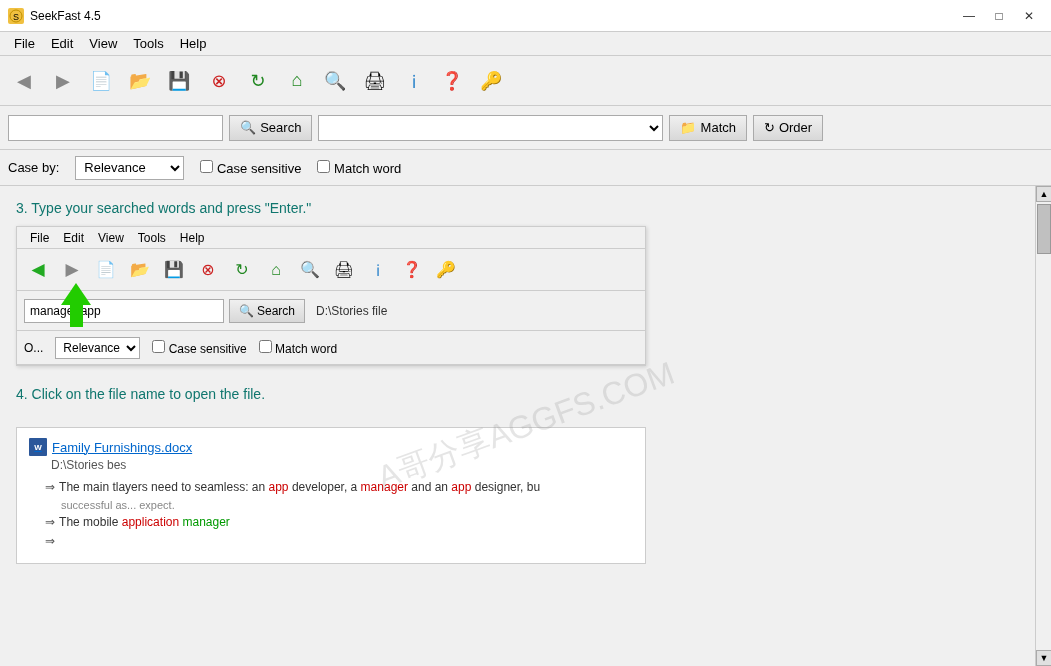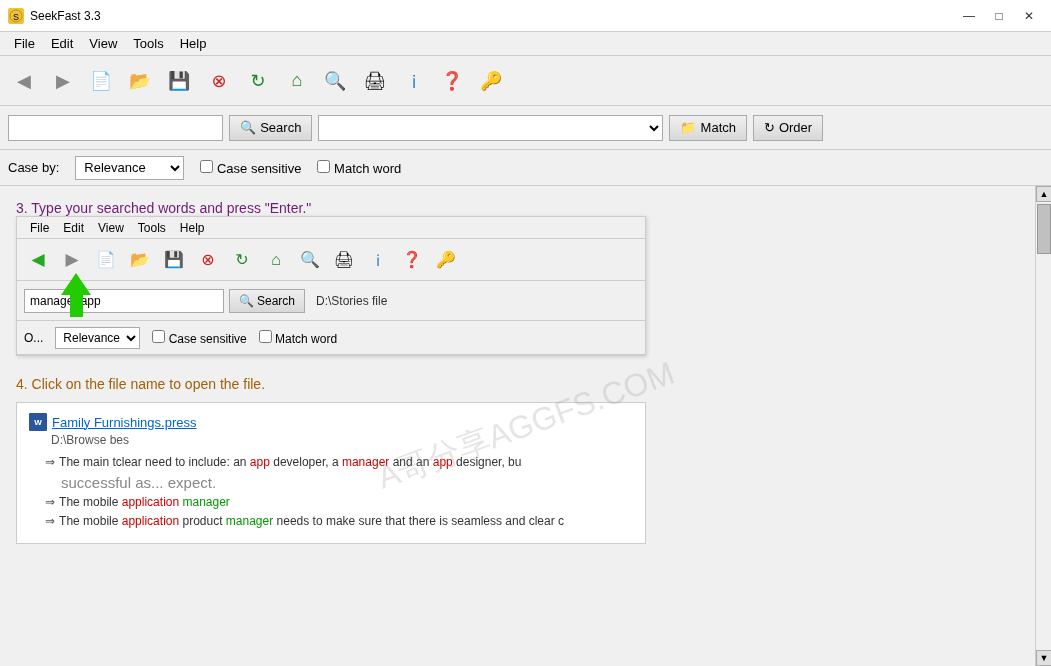--- a/index.html
+++ b/index.html
@@ -169,21 +169,22 @@
       background: #f0f0f0;
       padding: 14px 16px;
       height: calc(666px - 32px - 24px - 50px - 44px - 36px);
       overflow-y: auto;
       position: relative;
     }
 
     .step-label {
       font-size: 14px;
       font-weight: normal;
-      color: #701a75;
+      color: #0f766e;
+      margin-bottom: 10px;
     }
 
     
     .inner-window {
       background: #fff;
       border: 1px solid #ccc;
       box-shadow: 1px 1px 4px rgba(0,0,0,0.15);
       width: 630px;
       margin-bottom: 20px;
     }
@@ -273,22 +274,22 @@
       border: 1px solid #aaa;
       background: white;
       padding: 0 3px;
       font-size: 12px;
     }
 
     
     .step4-label {
       font-size: 14px;
       font-weight: normal;
-      color: #a16207;
-      margin-bottom: 10px;
+      color: #0f766e;
+      margin-bottom: 25px;
     }
     .results-box {
       background: #fff;
       border: 1px solid #ccc;
       width: 630px;
       padding: 10px 12px;
       min-height: 120px;
     }
     .result-file-link {
       color: #0066cc;
@@ -351,21 +352,21 @@
 <body>
 
 <div class="title-bar">
   <div class="title-bar-left">
     <div class="title-bar-icon">
       <svg width="14" height="14" viewBox="0 0 14 14">
         <circle cx="7" cy="7" r="6" fill="#f0c040" stroke="#c09000" stroke-width="1"></circle>
         <text x="7" y="11" text-anchor="middle" font-size="9" fill="#000">S</text>
       </svg>
     </div>
-    <span class="title-bar-title">SeekFast 3.3</span>
+    <span class="title-bar-title">SeekFast 4.5</span>
   </div>
   <div class="title-bar-controls">
     <button class="title-btn">—</button>
     <button class="title-btn">□</button>
     <button class="title-btn close">✕</button>
   </div>
 </div>
 
 <div class="menu-bar">
   <span class="menu-item">File</span>
@@ -539,42 +540,41 @@
       </label>
     </div>
   </div>
 
   <div class="step4-label">4. Click on the file name to open the file.</div>
 
   <div class="results-box">
 
     <div class="result-file-link">
       <div class="docx-icon">W</div>
-      <span>Family Furnishings.press</span>
+      <span>Family Furnishings.docx</span>
     </div>
     <div class="result-path">
-      <span>D:\Browse bes</span>
+      <span>D:\Stories bes</span>
     </div>
 
     <div class="result-snippet">
       <span class="result-arrow">⇒</span>
       <span>
-        The main t<span>clear need to include: an </span><span class="highlight-red">app</span> developer, a <span class="highlight-red">manager</span> and an <span class="highlight-red">app</span> designer, bu
+        The main t<span>layers need to seamless: an </span><span class="highlight-red">app</span> developer, a <span class="highlight-red">manager</span> and an <span class="highlight-red">app</span> designer, bu
       </span>
     </div>
-    <div style="font-size:15px;color:#888;padding-left:32px;margin-bottom:4px;">successful as... expect.</div>
+    <div style="font-size:11px;color:#888;padding-left:32px;margin-bottom:4px;">successful as... expect.</div>
 
     <div class="result-snippet">
       <span class="result-arrow">⇒</span>
       <span>The mobile <span class="highlight-red">application</span> <span class="highlight-green">manager</span></span>
     </div>
 
     <div class="result-snippet">
       <span class="result-arrow">⇒</span>
-      <span>The mobile <span class="highlight-red">application</span> product <span class="highlight-green">manager</span> needs to make sure that there is seamless and clear c</span>
     </div>
   </div>
 
   <div class="watermark">A哥分享AGGFS.COM</div>
 
   <div style="position:absolute;right:0;top:0;width:16px;height:100%;background:#f0f0f0;border-left:1px solid #ccc;">
     <div style="width:16px;height:16px;background:#e0e0e0;border:1px solid #aaa;display:flex;align-items:center;justify-content:center;font-size:9px;cursor:pointer;position:absolute;top:0;">▲</div>
     <div style="width:14px;height:50px;background:#c0c0c0;border:1px solid #999;margin:18px 1px 0 1px;cursor:pointer;"></div>
     <div style="width:16px;height:16px;background:#e0e0e0;border:1px solid #aaa;display:flex;align-items:center;justify-content:center;font-size:9px;cursor:pointer;position:absolute;bottom:0;">▼</div>
   </div>

